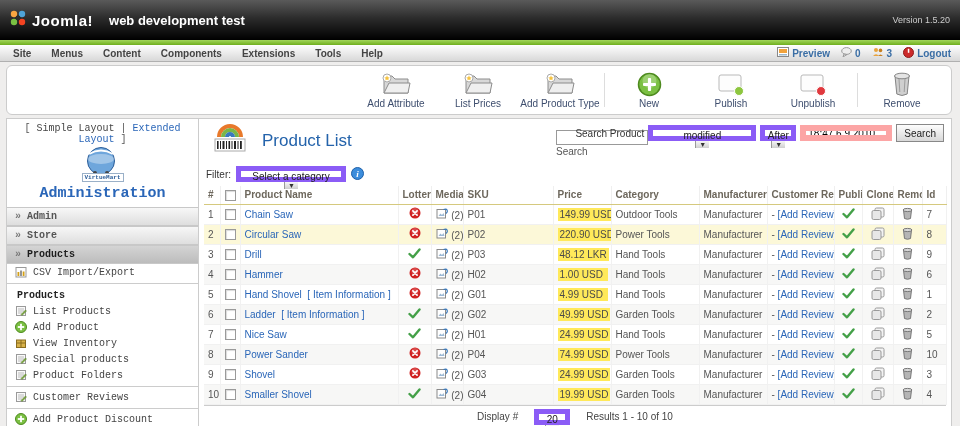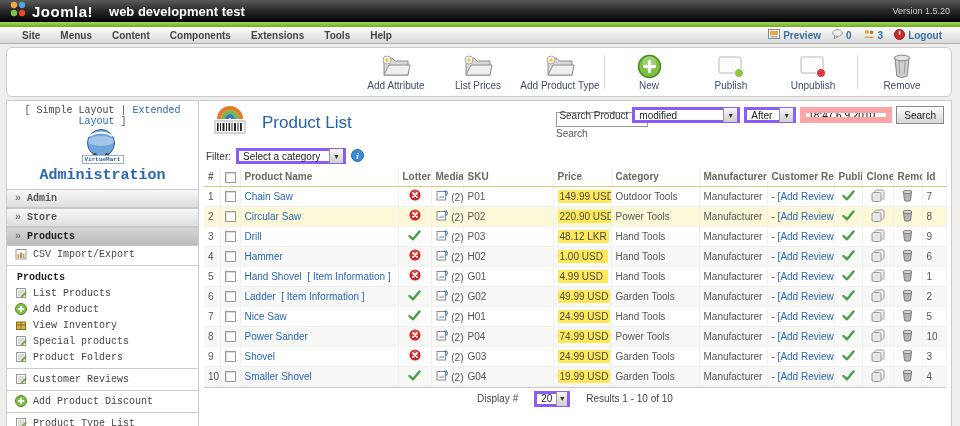--- a/index.html
+++ b/index.html
@@ -1,31 +1,31 @@
 <!DOCTYPE html>
 <html><head>
 <meta charset="utf-8">
 <style>
   * { margin:0; padding:0; box-sizing:border-box; }
   html,body { width:960px; height:426px; overflow:hidden; background:#efeeed;
     font-family:"Liberation Sans","DejaVu Sans",sans-serif; }
 
   
-  .topbar { height:22px; display:flex; align-items:center; padding:0 10px;
+  .topbar { height:40px; display:flex; align-items:center; padding:0 10px;
     background:linear-gradient(#5a5a5a 0%, #2c2c2c 45%, #000 100%); }
   .brand { font-size:15px; font-weight:bold; color:#fff; margin-left:6px; letter-spacing:.5px; }
   .wintitle { margin-left:16px; font-size:13px; font-weight:bold; color:#fff; }
   .version { margin-left:auto; font-size:9px; color:#ccc; }
 
   .stripe { height:5px; background:linear-gradient(#a2d65b,#6fae1e); }
 
   
   .menubar { height:17px; background:linear-gradient(#fefefe,#d8d8d8);
     border-bottom:1px solid #b0b0b0; display:flex; align-items:center;
-    padding:0 12px; font-size:10px; font-weight:bold; color:#444; }
+    padding:0 3px; font-size:10px; font-weight:bold; color:#444; }
   .mitem { padding:0 10px; cursor:pointer; }
   .mright { margin-left:auto; display:flex; align-items:center; gap:11px; color:#3a6ea5; padding-right:6px; }
   .mr-item { display:flex; align-items:center; gap:3px; cursor:pointer; }
 
   
   .page { padding:3px 8px 0 6px; height:378px; }
 
   .toolbar-panel { background:#fff; border:1px solid #ccc; border-radius:6px; height:50px;
     display:flex; align-items:center; justify-content:flex-end; padding:0 8px; }
   .tbtn { display:flex; flex-direction:column; align-items:center; justify-content:center;
@@ -59,22 +59,22 @@
   .main { flex:1; background:#fff; border:1px solid #ccc; border-left:none; position:relative;
     padding:0 5px; overflow:hidden; }
   .main-head { position:relative; height:46px; }
   .ph-icon { position:absolute; left:7px; top:5px; }
   .page-title { position:absolute; left:58px; top:12px; font-size:17px; font-weight:normal; color:#2463ab; }
   .center-search { position:absolute; left:352px; top:8px; text-align:left; }
   .center-search input { width:92px; height:15px; border:1px solid #999; font-size:10px; padding:0 2px; }
   .center-search .lbl { font-size:10px; color:#555; margin-top:1px; }
   .sp-row { position:absolute; right:2px; top:5px; display:flex; align-items:center; gap:4px;
     font-size:10px; color:#333;margin-left:48px; }
-  .fsel { display:inline-flex; align-items:center; border:3px solid #8b5cf6; background:#fff;
-    height:16px; font-size:10px; cursor:pointer; }
+  .fsel { display:inline-flex; align-items:center; border:5px solid #8b5cf6; background:#fff;
+    height:16px; font-size:10px; cursor:pointer;flex-direction:column; }
   .fsel .val { padding:0 4px; color:#222; }
   .fsel .arrow { width:14px; height:14px; margin:0; background:linear-gradient(#f6f6f6,#cfcfcf);
     border-left:1px solid #999; display:flex; align-items:center; justify-content:center;
     font-size:7px; color:#333; }
   .tinput { border:6px solid #fca5a5; height:16px; font-size:10px; padding:0 2px; width:92px; }
   .btn97 { border:1px solid #888; background:linear-gradient(#fdfdfd,#d8d8d8); font-size:10px;
     padding:0 7px; height:18px; cursor:pointer; color:#222; }
   .filter-row { display:flex; align-items:center; gap:5px; font-size:10px; color:#333;
     padding:1px 0 4px 2px; }
 
@@ -405,21 +405,21 @@
         <span class="center-search">
           <input class="sinput" value="" style="">
           <div class="lbl">Search</div>
         </span>
         <span class="sp-row">
           <span>Search Product</span>
           <span class="fsel" style="width:108px;">
             <span class="val" style="flex:1;">modified</span>
             <span class="arrow">▼</span>
           </span>
-          <span class="fsel" style="width:52px;align-items:center;">
+          <span class="fsel" style="width:36px;align-items:center;">
             <span class="val" style="flex:1;">After</span>
             <span class="arrow">▼</span>
           </span>
           <input class="tinput" value="18:47 6.9.2010" style="">
           <button class="btn97">Search</button>
         </span>
       </div>
 
       <div class="filter-row">
         <span>Filter:</span>

